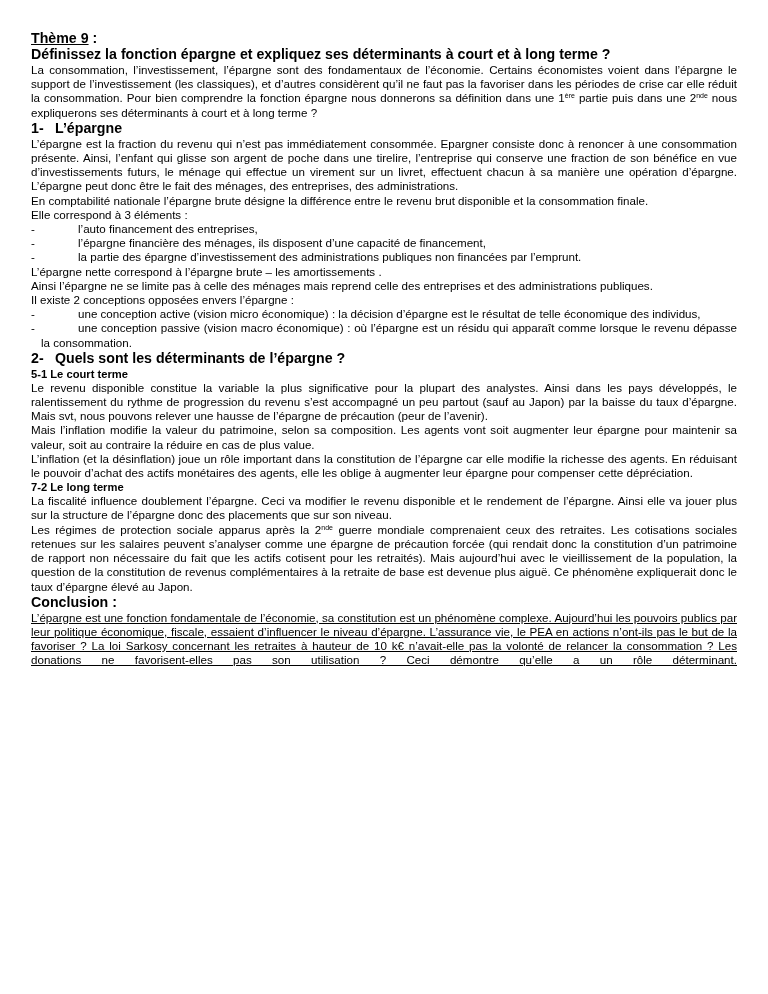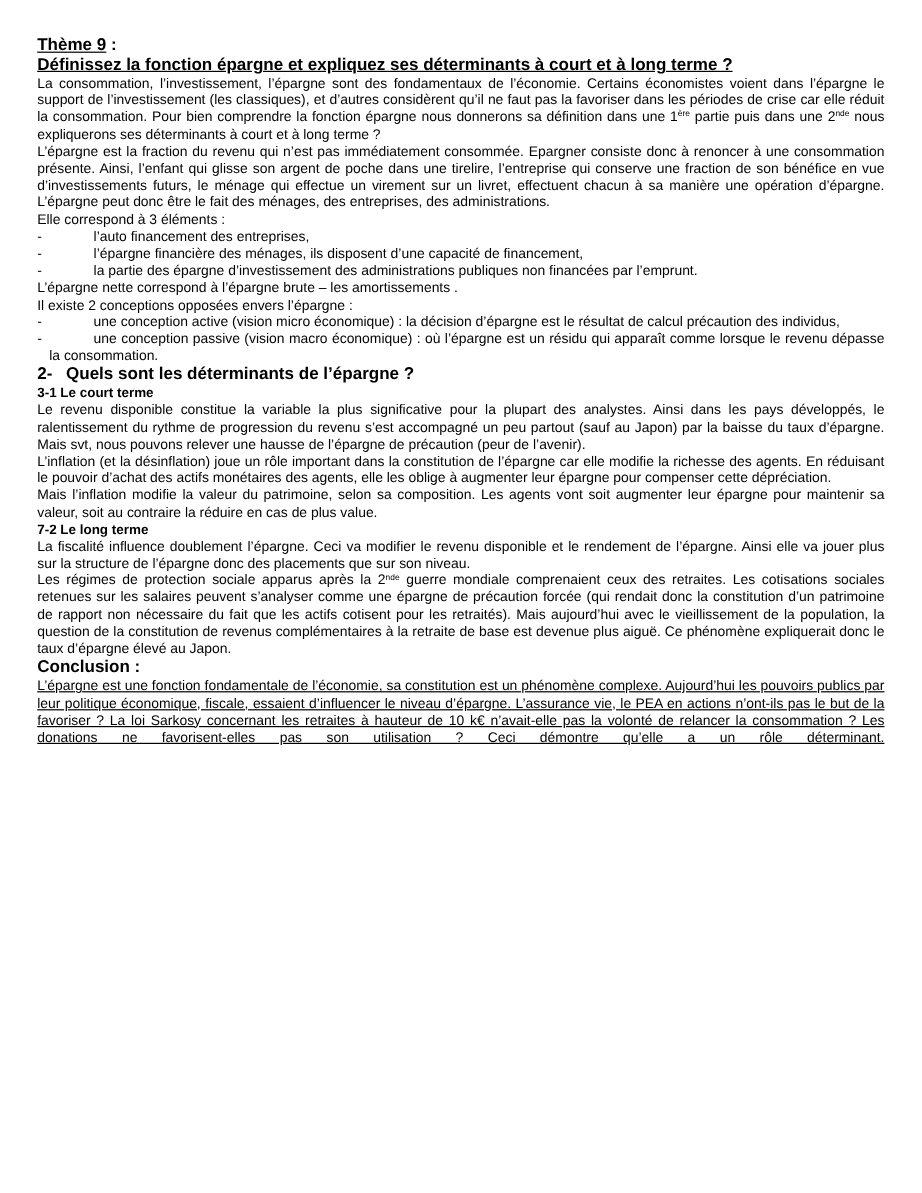--- a/index.html
+++ b/index.html
@@ -25,21 +25,20 @@
       font-weight: bold;
       line-height: 16px;
       margin: 0;
     }
     .theme u { text-decoration: underline; }
     .title {
       font-size: 14.2px;
       font-weight: bold;
       line-height: 17px;
       margin: 0;
-      text-decoration: underline;
     }
     p {
       margin: 0;
       font-size: 11.6px;
       line-height: 14.2px;
     }
     p.j {
       text-align: justify;
     }
     p.lastj {
@@ -94,49 +93,52 @@
 </head>
 <body>
 
 <div class="page">
 
   <div class="theme"><u>Thème 9</u><span> :</span></div>
   <div class="title">Définissez la fonction épargne et expliquez ses déterminants à court et à long terme ?</div>
 
   <p class="j"><span>La consommation, l’investissement, l’épargne sont des fondamentaux de l’économie. Certains économistes voient dans l’épargne le support de l’investissement (les classiques), et d’autres considèrent qu’il ne faut pas la favoriser dans les périodes de crise car elle réduit la consommation. Pour bien comprendre la fonction épargne nous donnerons sa définition dans une 1</span><sup>ère</sup><span> partie puis dans une 2</span><sup>nde</sup><span> nous expliquerons ses déterminants à court et à long terme ?</span></p>
 
+  <div class="h1"><span class="num">1-</span><span>L’épargne</span></div>
 
   <p class="j">L’épargne est la fraction du revenu qui n’est pas immédiatement consommée. Epargner consiste donc à renoncer à une consommation présente. Ainsi, l’enfant qui glisse son argent de poche dans une tirelire, l’entreprise qui conserve une fraction de son bénéfice en vue d’investissements futurs, le ménage qui effectue un virement sur un livret, effectuent chacun à sa manière une opération d’épargne. L’épargne peut donc être le fait des ménages, des entreprises, des administrations.</p>
+  <p>En comptabilité nationale l’épargne brute désigne la différence entre le revenu brut disponible et la consommation finale.</p>
   <p>Elle correspond à 3 éléments :</p>
 
   <div class="li">
       <span class="dash">-</span>
       <span class="txt">l’auto financement des entreprises,</span>
     </div>
   <div class="li">
       <span class="dash">-</span>
       <span class="txt">l’épargne financière des ménages, ils disposent d’une capacité de financement,</span>
     </div>
   <div class="li">
       <span class="dash">-</span>
       <span class="txt">la partie des épargne d’investissement des administrations publiques non financées par l’emprunt.</span>
     </div>
 
   <p>L’épargne nette correspond à l’épargne brute – les amortissements .</p>
+  <p>Ainsi l’épargne ne se limite pas à celle des ménages mais reprend celle des entreprises et des administrations publiques.</p>
   <p>Il existe 2 conceptions opposées envers l’épargne :</p>
 
-  <div class="li2"><span class="dash">-</span><span>une conception active (vision micro économique) : la décision d’épargne est le résultat de calcul précaution des individus,</span></div>
+  <div class="li2"><span class="dash">-</span><span>une conception active (vision micro économique) : la décision d’épargne est le résultat de telle économique des individus,</span></div>
   <div class="li2"><span class="dash">-</span><span>une conception passive (vision macro économique) : où l’épargne est un résidu qui apparaît comme lorsque le revenu dépasse la consommation.</span></div>
 
   <div class="h1"><span class="num">2-</span><span>Quels sont les déterminants de l’épargne ?</span></div>
 
-  <div class="h2">3-1 Le court terme</div>
+  <div class="h2">5-1 Le court terme</div>
   <p class="j">Le revenu disponible constitue la variable la plus significative pour la plupart des analystes. Ainsi dans les pays développés, le ralentissement du rythme de progression du revenu s’est accompagné un peu partout (sauf au Japon) par la baisse du taux d’épargne. Mais svt, nous pouvons relever une hausse de l’épargne de précaution (peur de l’avenir).</p>
+  <p class="j">Mais l’inflation modifie la valeur du patrimoine, selon sa composition. Les agents vont soit augmenter leur épargne pour maintenir sa valeur, soit au contraire la réduire en cas de plus value.</p>
   <p class="j">L’inflation (et la désinflation) joue un rôle important dans la constitution de l’épargne car elle modifie la richesse des agents. En réduisant le pouvoir d’achat des actifs monétaires des agents, elle les oblige à augmenter leur épargne pour compenser cette dépréciation.</p>
-  <p class="j">Mais l’inflation modifie la valeur du patrimoine, selon sa composition. Les agents vont soit augmenter leur épargne pour maintenir sa valeur, soit au contraire la réduire en cas de plus value.</p>
 
   <div class="h2">7-2 Le long terme</div>
   <p class="j">La fiscalité influence doublement l’épargne. Ceci va modifier le revenu disponible et le rendement de l’épargne. Ainsi elle va jouer plus sur la structure de l’épargne donc des placements que sur son niveau.</p>
   <p class="j"><span>Les régimes de protection sociale apparus après la 2</span><sup>nde</sup><span> guerre mondiale comprenaient ceux des retraites. Les cotisations sociales retenues sur les salaires peuvent s’analyser comme une épargne de précaution forcée (qui rendait donc la constitution d’un patrimoine de rapport non nécessaire du fait que les actifs cotisent pour les retraités). Mais aujourd’hui avec le vieillissement de la population, la question de la constitution de revenus complémentaires à la retraite de base est devenue plus aiguë. Ce phénomène expliquerait donc le taux d’épargne élevé au Japon.</span></p>
 
   <div class="h1">Conclusion :</div>
   <p class="lastj">L’épargne est une fonction fondamentale de l’économie, sa constitution est un phénomène complexe. Aujourd’hui les pouvoirs publics par leur politique économique, fiscale, essaient d’influencer le niveau d’épargne. L’assurance vie, le PEA en actions n’ont-ils pas le but de la favoriser ? La loi Sarkosy concernant les retraites à hauteur de 10 k€ n’avait-elle pas la volonté de relancer la consommation ? Les donations ne favorisent-elles pas son utilisation ? Ceci démontre qu’elle a un rôle déterminant.</p>
 
 </div>
 

